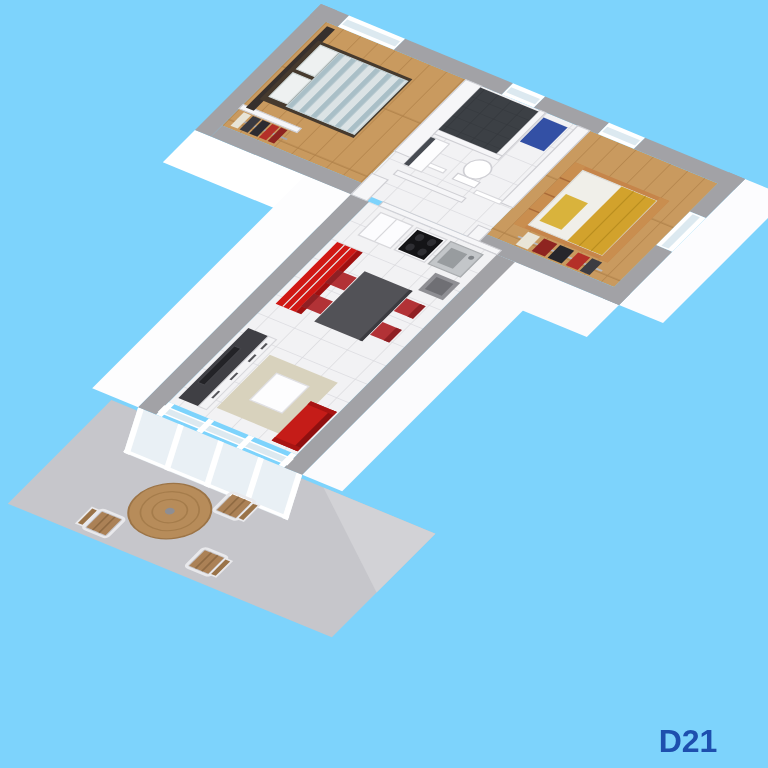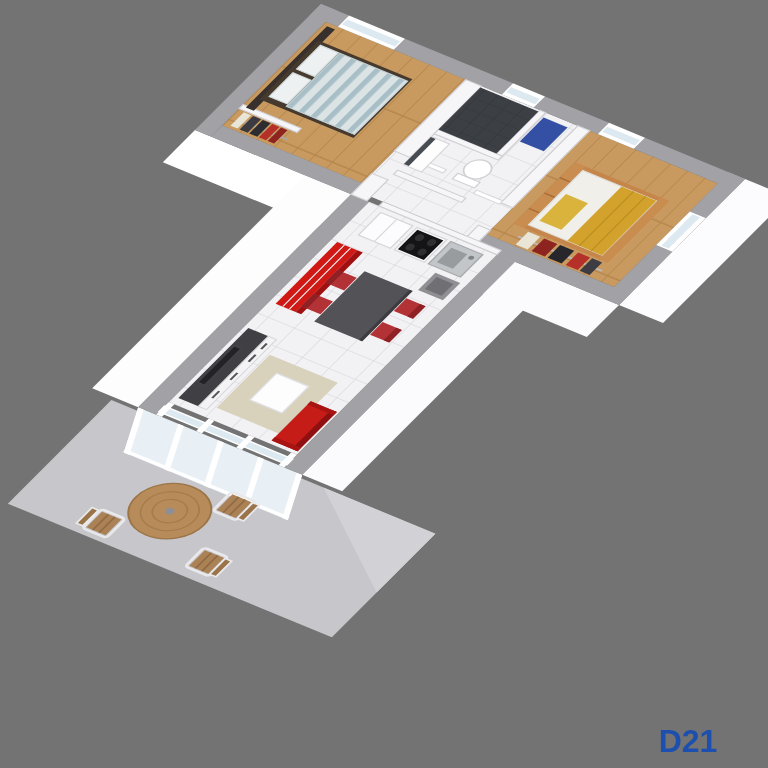--- a/index.html
+++ b/index.html
@@ -1,16 +1,16 @@
 <!DOCTYPE html>
 <html><head>
 <meta charset="utf-8">
 <style>
   html,body{margin:0;padding:0;background:#ffffff;}
-  #stage{position:relative;width:768px;height:768px;background:#737373;overflow:hidden;
+  #stage{position:relative;width:768px;height:768px;background:#7dd3fc;overflow:hidden;
          font-family:"Liberation Sans", sans-serif;}
   svg{position:absolute;left:0;top:0;}
   .plan-label{font-family:"Liberation Sans", sans-serif;font-weight:700;font-size:32px;}
 </style>
 </head>
 <body>
 
 <div id="stage">
 <svg width="768" height="768" viewBox="0 0 768 768">
   <defs>

